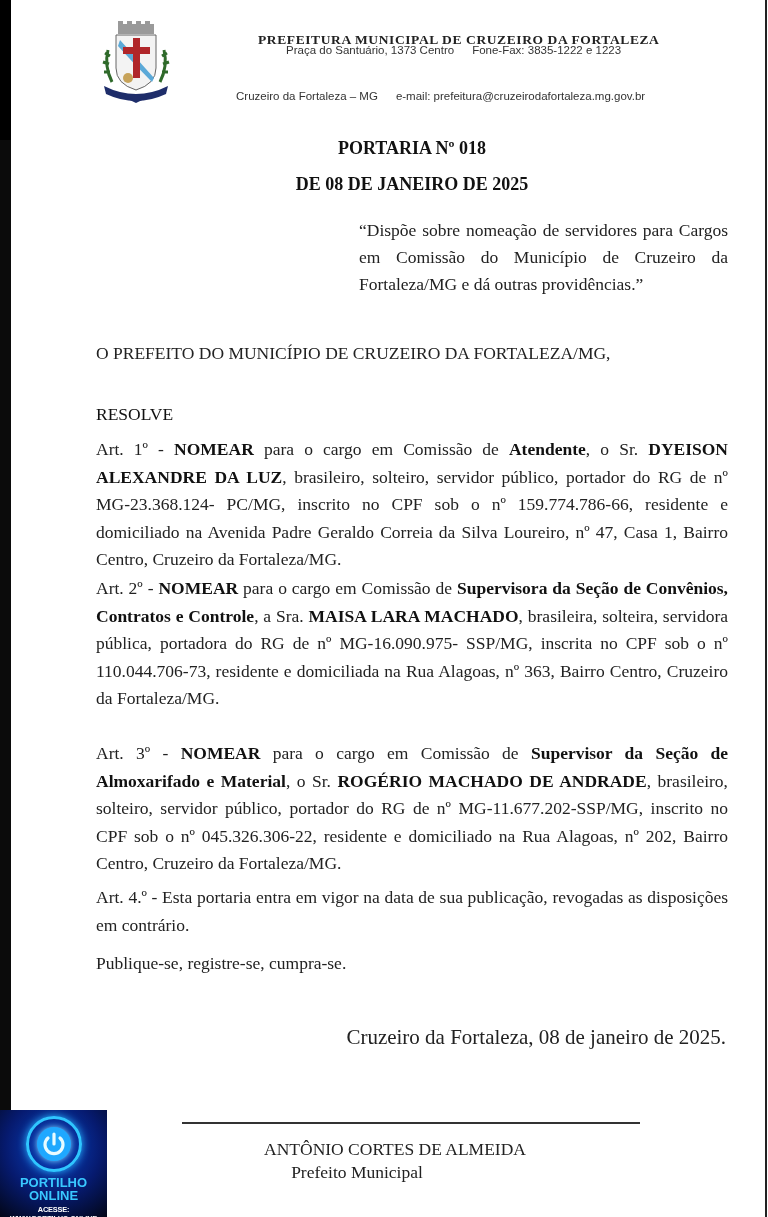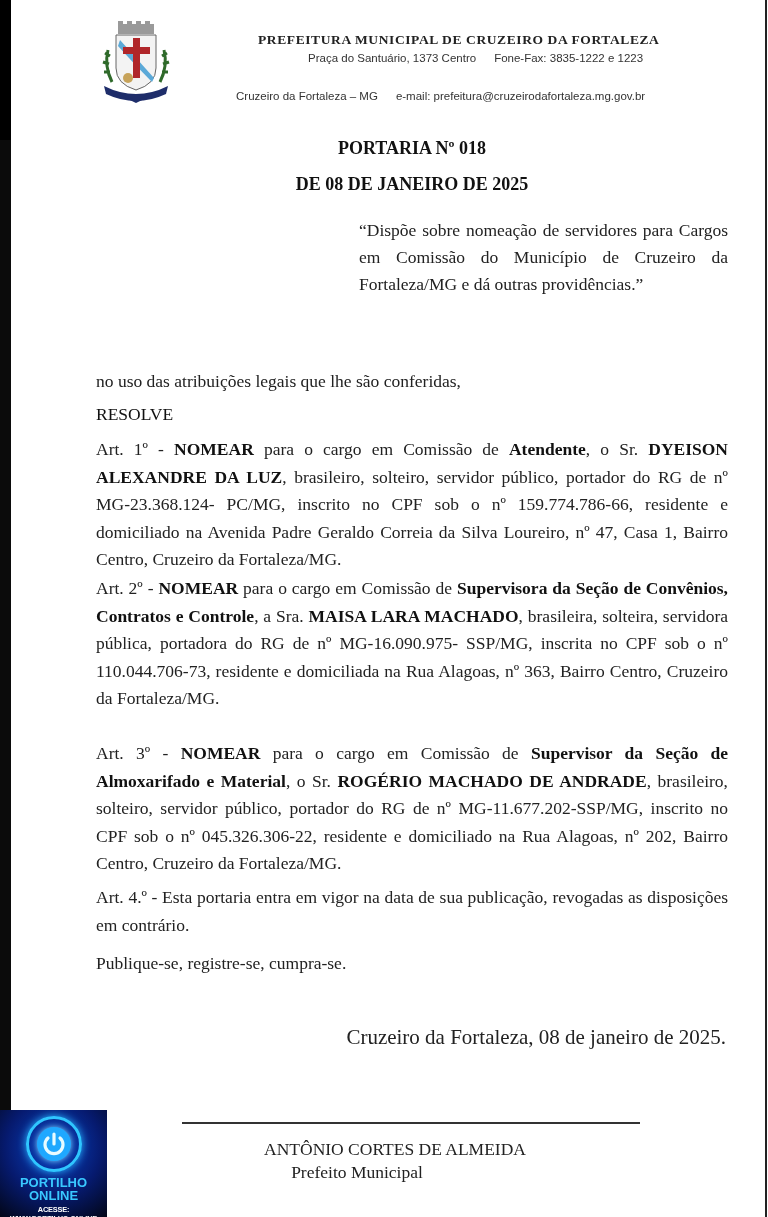--- a/index.html
+++ b/index.html
@@ -9,21 +9,21 @@
     .left-strip { position: absolute; left: 0; top: 0; width: 11px; height: 1217px; background: #0b0b0b; }
     .left-strip .top { position: absolute; left: 0; top: 0; width: 11px; height: 140px; background: #000; }
     .right-border { position: absolute; left: 765px; top: 0; width: 2px; height: 1217px; background: #222; }
 
     .page { position: absolute; left: 12px; top: 0; width: 752px; height: 1217px; background: #fff; }
 
     
     .crest { position: absolute; left: 94px; top: 20px; width: 84px; height: 84px; }
     .hdr-title { position: absolute; left: 258px; top: 32px; width: 440px; font-family: "Liberation Serif", serif; font-weight: bold; font-size: 13.5px; letter-spacing: 0.6px; color: #222; white-space: nowrap; }
     .hdr-line { position: absolute; font-family: "Liberation Sans", sans-serif; font-size: 11.5px; color: #333; white-space: nowrap; }
-    .hdr-line2 { left: 286px; top: 52px; margin-left: 22px; }
+    .hdr-line2 { left: 286px; top: 44px; }
     .hdr-line3 { left: 236px; top: 90px; }
     .gap { display: inline-block; width: 18px; }
 
     
     .title { position: absolute; left: 0; width: 768px; text-align: center; font-weight: bold; font-size: 18px; color: #111; }
     .t1 { top: 138px; left: 28px; }
     .t2 { top: 174px; left: 28px; }
 
     .ementa { position: absolute; left: 359px; top: 217px; width: 369px; font-size: 17.5px; line-height: 27px; text-align: justify; color: #222; }
 
@@ -86,22 +86,21 @@
 <div class="hdr-line hdr-line3">
   <span>Cruzeiro da Fortaleza – MG</span><span class="gap"></span><span>e-mail: prefeitura@cruzeirodafortaleza.mg.gov.br</span>
 </div>
 
 <div class="title t1">PORTARIA Nº 018</div>
 <div class="title t2">DE 08 DE JANEIRO DE 2025</div>
 
 <div class="ementa">“Dispõe sobre nomeação de servidores para Cargos em Comissão do Município de Cruzeiro da Fortaleza/MG e dá outras providências.”</div>
 
 <div class="p intro">
-  <br>
-  <span>no uso das atribuições legais que lhe são conferidas,</span>
+  <span> O PREFEITO DO MUNICÍPIO DE CRUZEIRO DA FORTALEZA/MG,</span><br>
 </div>
 
 <div class="p resolve">RESOLVE</div>
 
 <div class="p art1">
   <span>Art. 1º - </span><b>NOMEAR</b><span> para o cargo em Comissão de </span><b>Atendente</b><span>, o Sr. </span><b>DYEISON ALEXANDRE DA LUZ</b><span>, brasileiro, solteiro, servidor público, portador do RG de nº MG-23.368.124- PC/MG, inscrito no CPF sob o nº 159.774.786-66, residente e domiciliado na Avenida Padre Geraldo Correia da Silva Loureiro, nº 47, Casa 1, Bairro Centro, Cruzeiro da Fortaleza/MG.</span>
 </div>
 
 <div class="p art2">
   <span>Art. 2º - </span><b>NOMEAR</b><span> para o cargo em Comissão de </span><b>Supervisora da Seção de Convênios, Contratos e Controle</b><span>, a Sra. </span><b>MAISA LARA MACHADO</b><span>, brasileira, solteira, servidora pública, portadora do RG de nº MG-16.090.975- SSP/MG, inscrita no CPF sob o nº 110.044.706-73, residente e domiciliada na Rua Alagoas, nº 363, Bairro Centro, Cruzeiro da Fortaleza/MG.</span>

